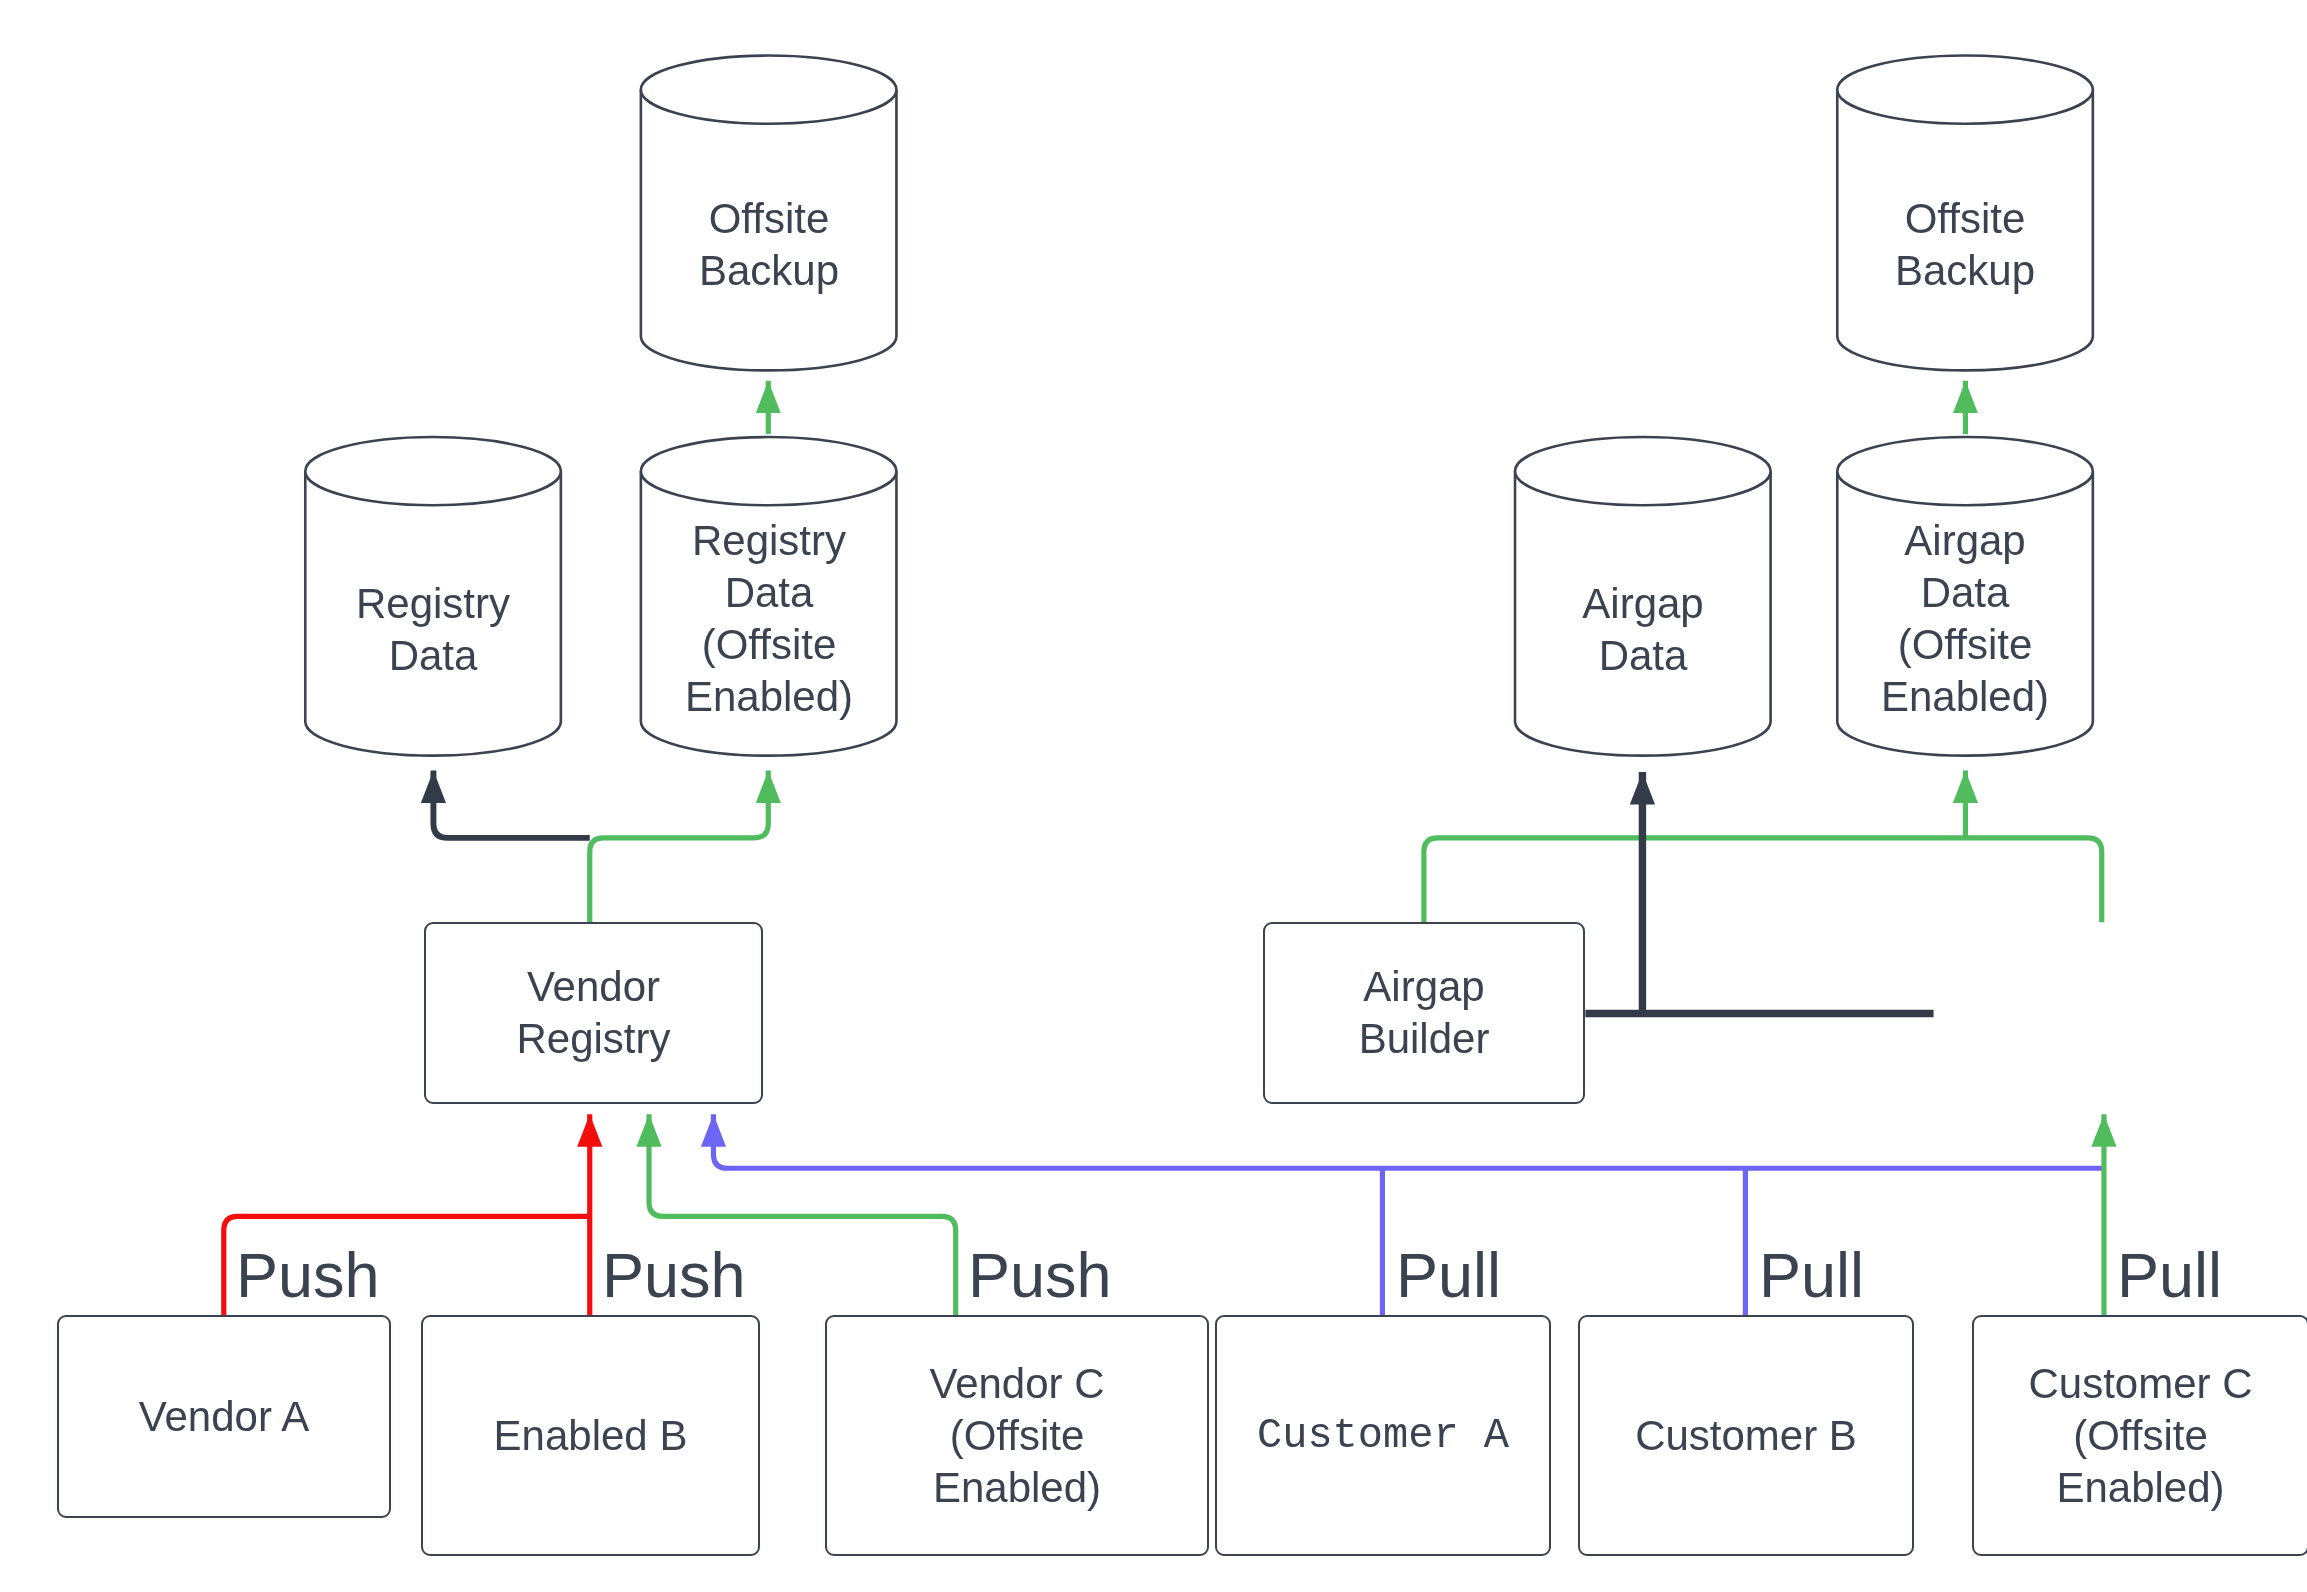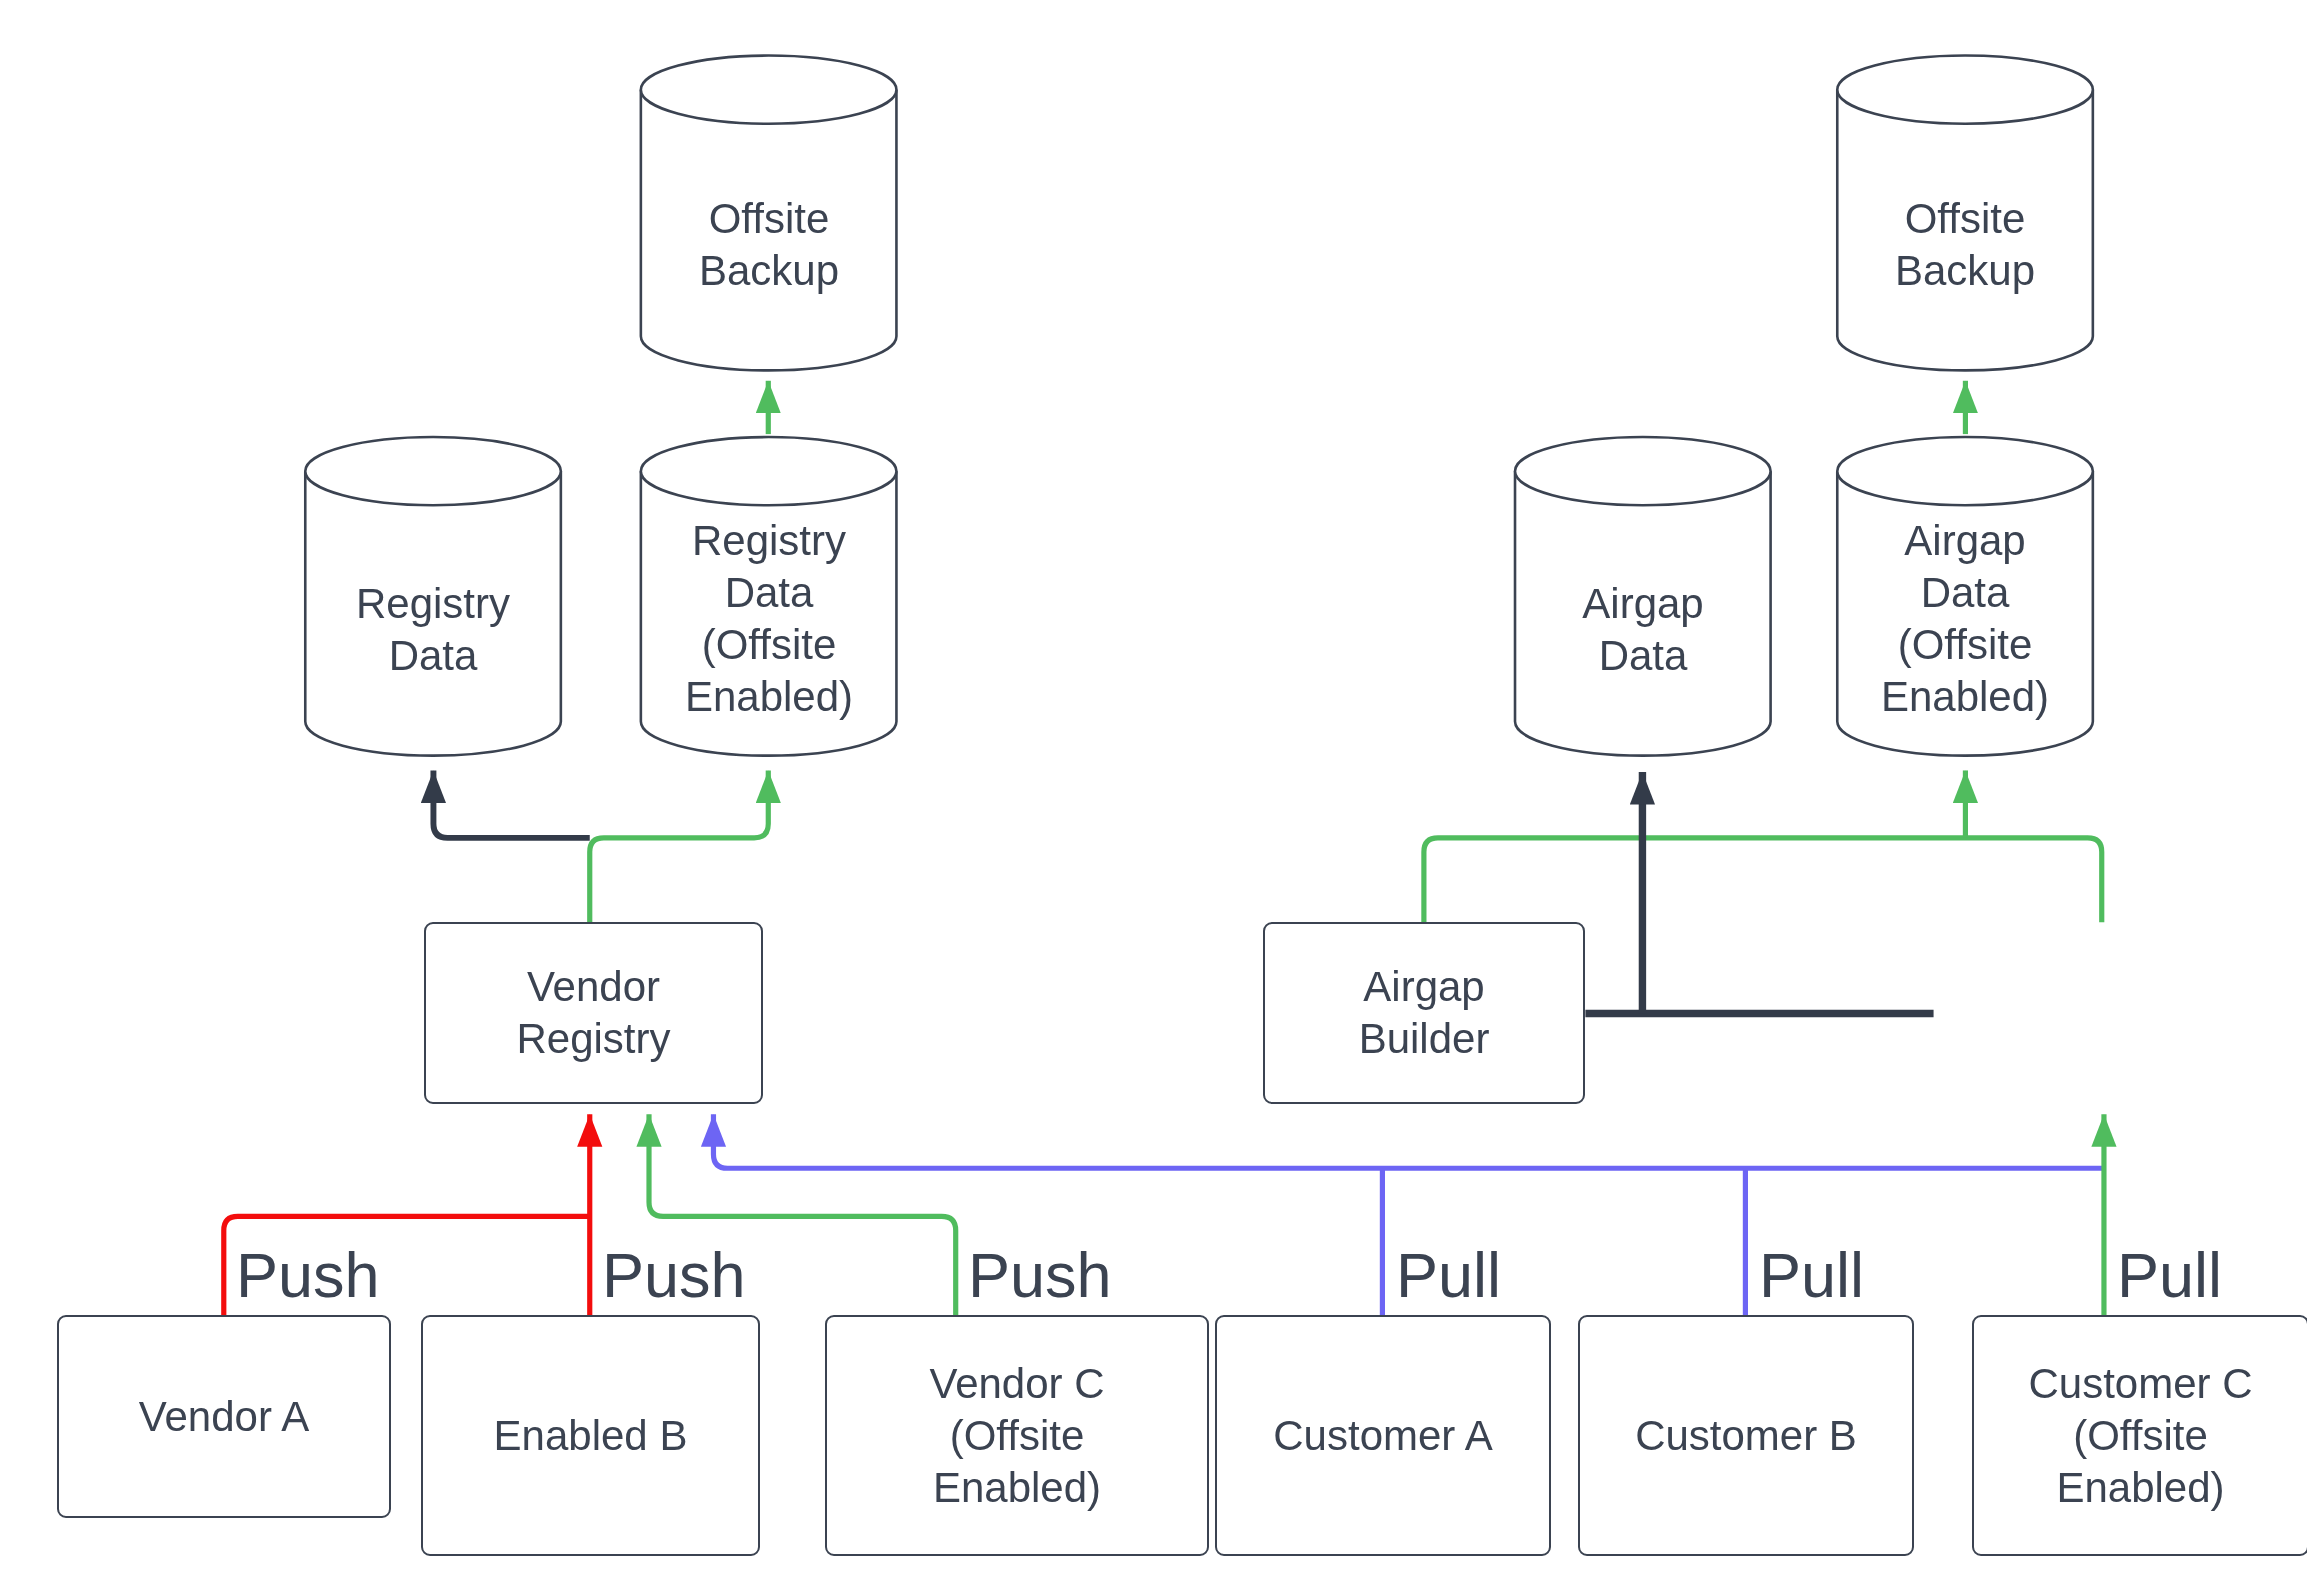--- a/index.html
+++ b/index.html
@@ -135,21 +135,21 @@
   <div class="node-box" style="left:424px;top:922px;width:339px;height:182px;">Vendor
 Registry</div>
   <div class="node-box" style="left:1263px;top:922px;width:322px;height:182px;">Airgap
 Builder</div>
 
   <div class="node-box" style="left:57px;top:1315px;width:334px;height:203px;">Vendor A</div>
   <div class="node-box" style="left:421px;top:1315px;width:339px;height:241px;">Enabled B</div>
   <div class="node-box" style="left:787px;top:1315px;width:384px;height:241px;margin-left:38px;">Vendor C
 (Offsite
 Enabled)</div>
-  <div class="node-box" style="left:1215px;top:1315px;width:336px;height:241px;">Customer A</div>
+  <div class="node-box" style="left:1215px;top:1315px;width:336px;height:241px;font-family:Liberation Mono, monospace;">Customer A</div>
   <div class="node-box" style="left:1578px;top:1315px;width:336px;height:241px;">Customer B</div>
   <div class="node-box" style="left:1943px;top:1315px;width:337px;height:241px;margin-left:29px;">Customer C
 (Offsite
 Enabled)</div>
 
   <div class="edge-label" style="left:236px;top:1251px;">Push</div>
   <div class="edge-label" style="left:602px;top:1251px;">Push</div>
   <div class="edge-label" style="left:968px;top:1251px;">Push</div>
   <div class="edge-label" style="left:1396px;top:1251px;">Pull</div>
   <div class="edge-label" style="left:1759px;top:1251px;">Pull</div>

